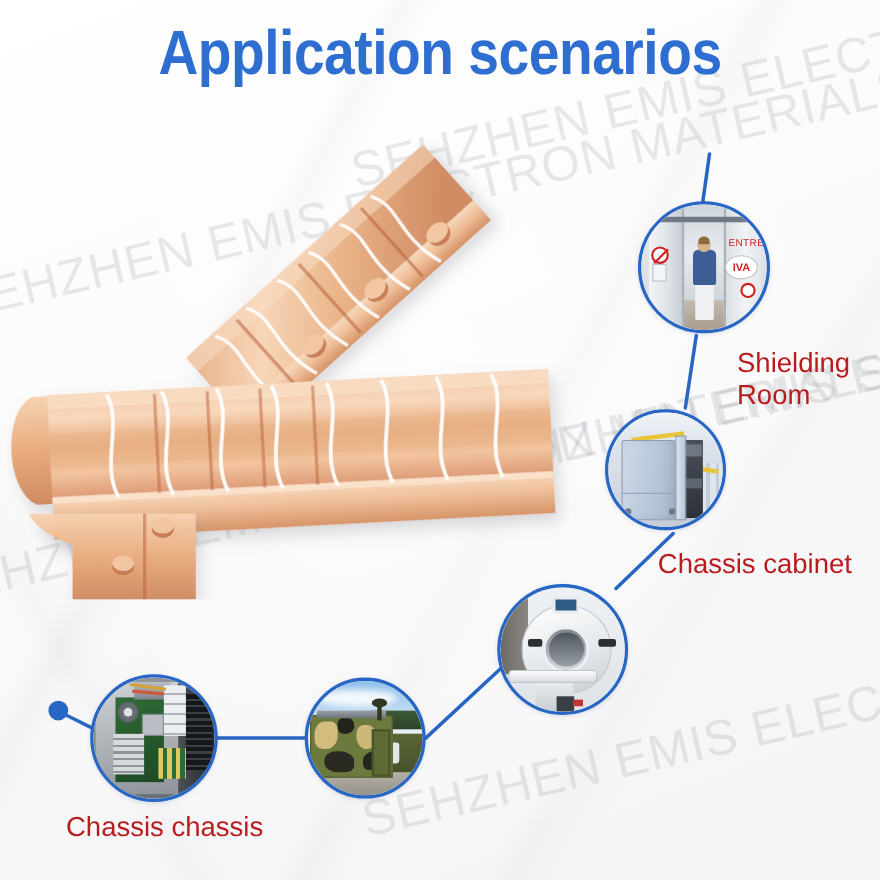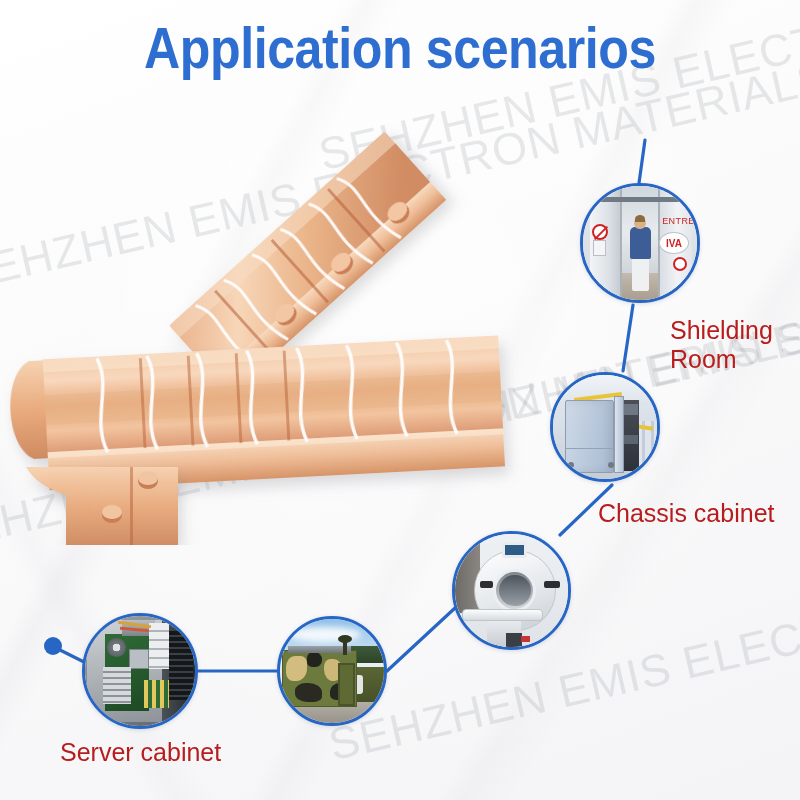--- a/index.html
+++ b/index.html
@@ -497,14 +497,14 @@
       <div class="sc-fan"></div>
       <div class="sc-chip"></div>
       <div class="sc-psu"></div>
       <div class="sc-bays"></div>
       <div class="sc-slots"></div>
       <div class="sc-pci"></div>
       <div class="sc-wire"></div>
       <div class="sc-wire2"></div>
     </div>
   </div>
-  <div class="node-label">Server cabinet</div>
+  <div class="node-label">Chassis chassis</div>
 </div>
 
 </body></html>

